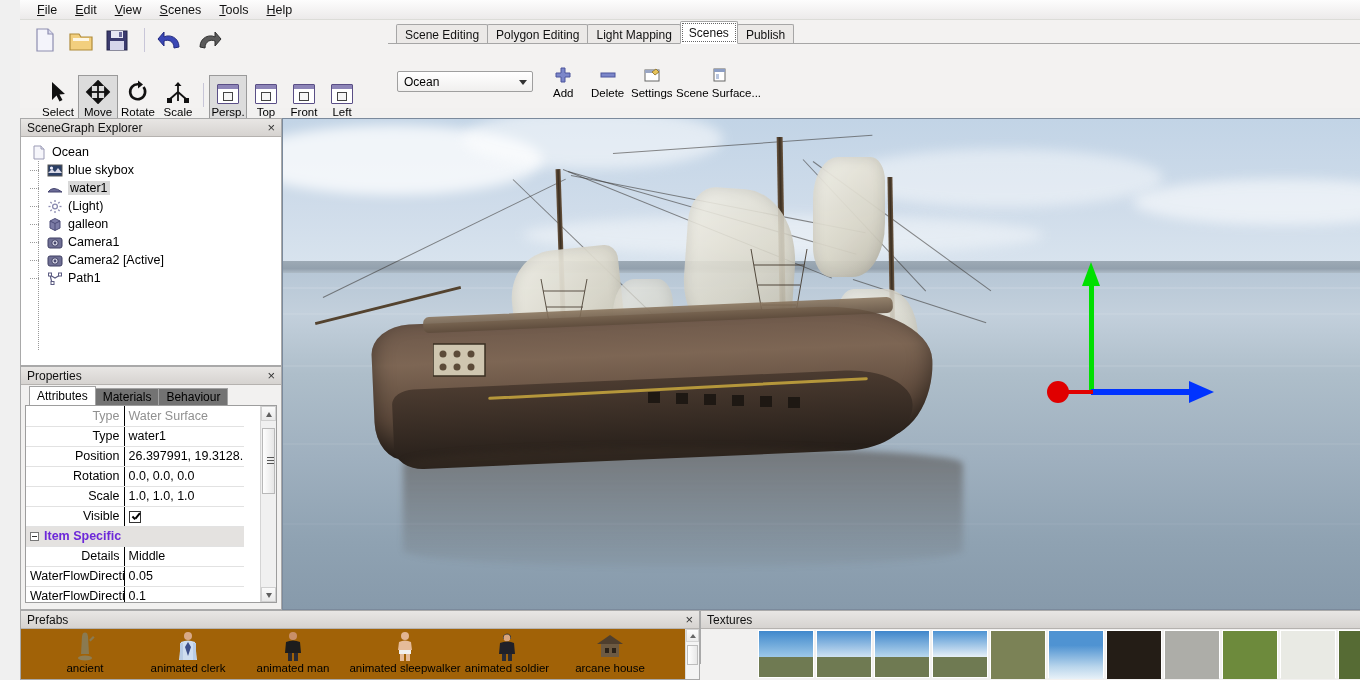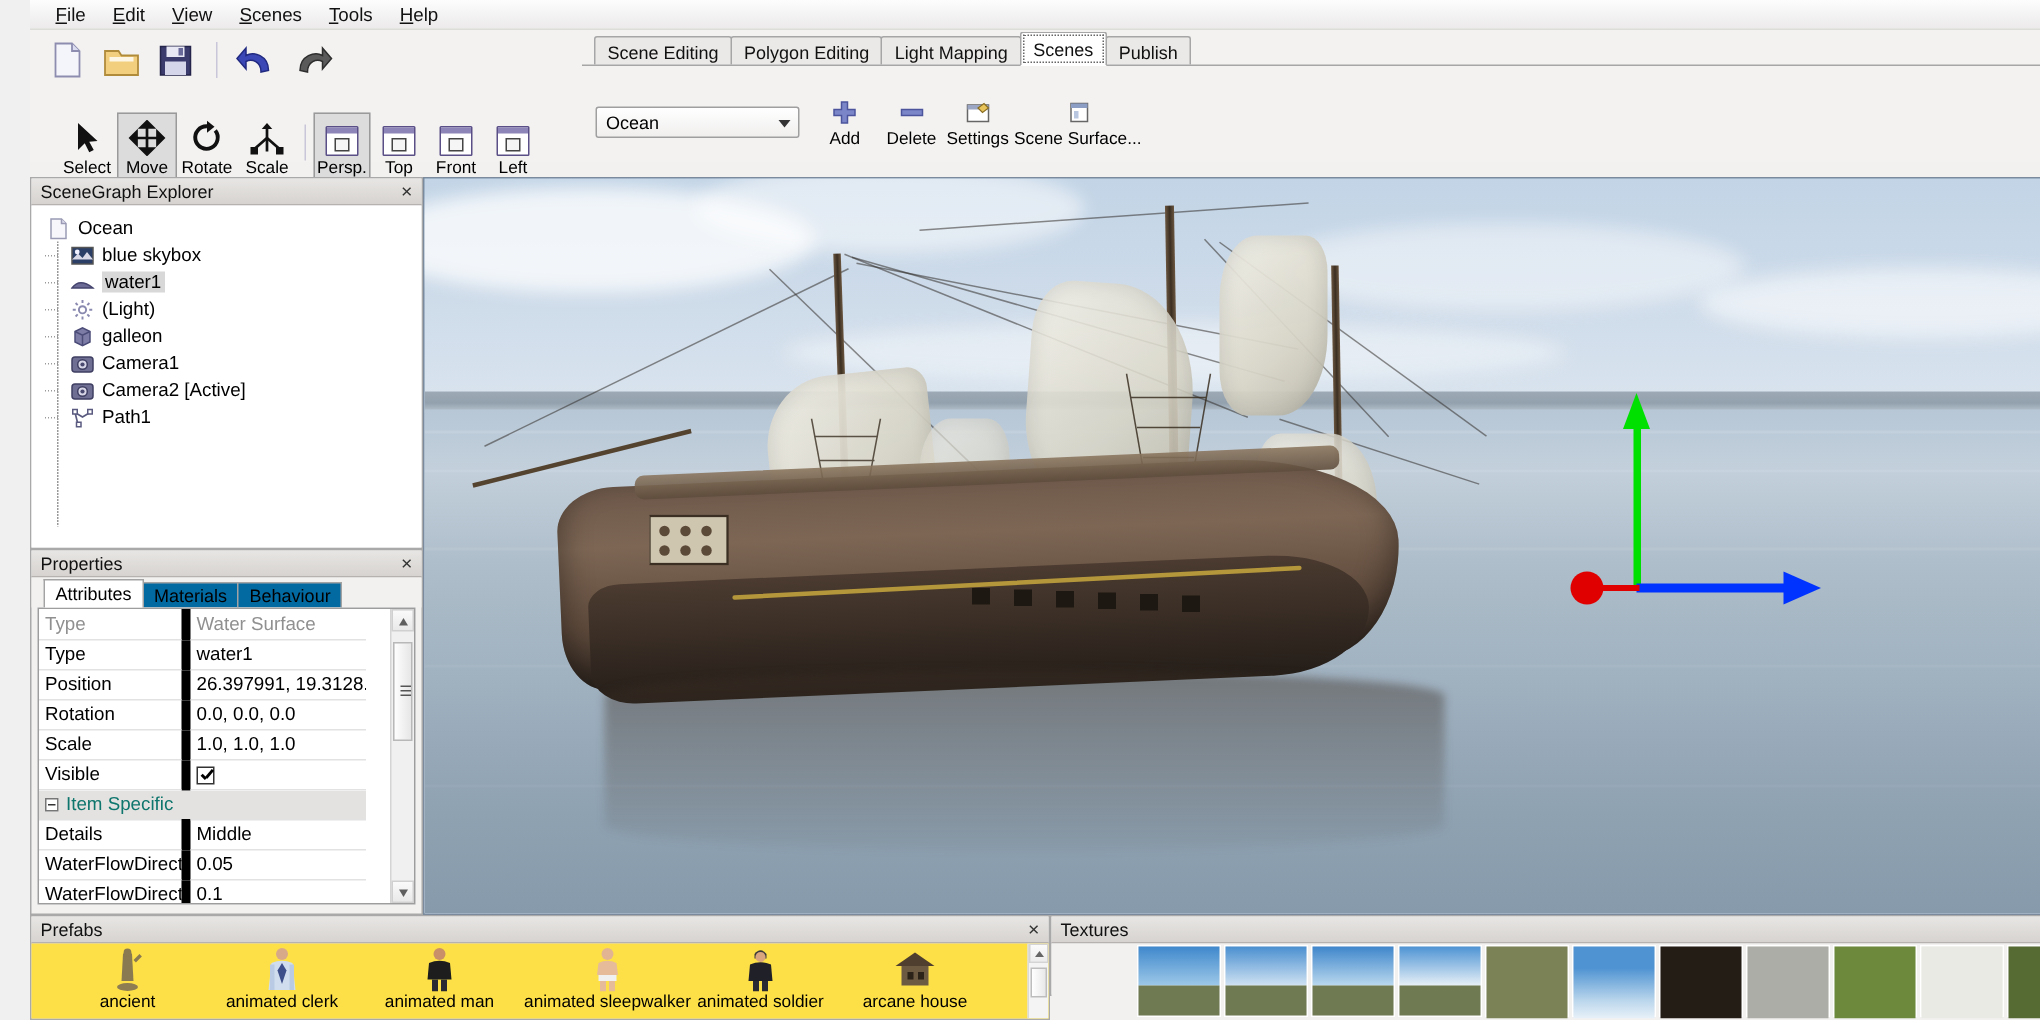--- a/index.html
+++ b/index.html
@@ -121,33 +121,33 @@
   .tnode.selected .tlabel { background: #d8d8d8; padding: 0 2px; }
   .dotline { position: absolute; left: 9px; top: 0; bottom: 0; width: 1px;
              background: repeating-linear-gradient(#999 0 1px, transparent 1px 2px); }
   .dotstub { position: absolute; left: 9px; top: 9px; width: 9px; height: 1px;
              background: repeating-linear-gradient(to right, #999 0 1px, transparent 1px 2px); }
 
   
   #properties { left: 0px; top: 366px; width: 262px; height: 244px; }
   .ptabs { display: flex; align-items: flex-end; height: 20px; padding-left: 8px; background: #f2f1f0; }
   .ptab { height: 17px; padding: 0 7px; display: flex; align-items: center;
-          font-size: 12px; background: #0369a1; border: 1px solid #a3a3a3;
+          font-size: 12px; background: #737373; border: 1px solid #a3a3a3;
           border-bottom: none; margin-right: -1px; cursor: default; }
   .ptab.active { background: #fff; height: 19px; z-index: 2; position: relative; }
   .ptable-wrap {
     margin: 0 4px 4px 4px; height: 198px; background: #fff;
     border: 1px solid #9d9d9d; position: relative; overflow: hidden;
   }
   .ptable { width: 218px; border-collapse: collapse; table-layout: fixed; }
   .ptable td { height: 20px; border-bottom: 1px solid #e2e2e2; font-size: 12.5px;
                padding: 0 4px; overflow: hidden; white-space: nowrap; }
-  .ptable td.k { width: 98px; border-right: 6px solid #000000; }
+  .ptable td.k { width: 98px; border-right: 1px solid #000000; text-align: right; }
   .ptable tr.dim td { color: #909090; }
-  .ptable tr.group td { background: #e4e2e0; color: #0f766e; border-right: none; font-weight: normal; }
+  .ptable tr.group td { background: #e4e2e0; color: #6d28d9; border-right: none; font-weight: bold; }
   .grp-box { display: inline-block; width: 9px; height: 9px; border: 1px solid #777;
              position: relative; margin-right: 5px; vertical-align: middle; background: #fff; }
   .grp-box:after { content: ""; position: absolute; left: 1px; top: 3px; width: 5px; height: 1px; background: #333; }
   .chk { display: inline-block; width: 12px; height: 12px; border: 1px solid #333; background: #fff;
          position: relative; vertical-align: middle; }
   .chk:after { content: ""; position: absolute; left: 2px; top: 5px; width: 4px; height: 1.5px;
                background: #000; transform: rotate(45deg); }
   .chk:before { content: ""; position: absolute; left: 4px; top: 3px; width: 7px; height: 1.5px;
                 background: #000; transform: rotate(-50deg); }
   .vscroll { position: absolute; right: 0; top: 0; width: 16px; bottom: 0;
@@ -201,21 +201,21 @@
   .reflection { position: absolute; left: 90px; top: 318px; width: 560px; height: 120px;
                 background: linear-gradient(to bottom, rgba(60,48,38,.45), rgba(90,80,70,.06));
                 filter: blur(3px); border-radius: 50% / 14%; }
 
   
   .gizmo { position: absolute; left: 808px; top: 273px; width: 0; height: 0; z-index: 6; }
 
   
   #prefabs { left: 0px; top: 610px; width: 680px; height: 70px; }
   #textures { left: 680px; top: 610px; width: 680px; height: 54px; }
-  .pf-body { background: #fde047; height: 50px; position: relative; overflow: hidden; }
+  .pf-body { background: #a16207; height: 50px; position: relative; overflow: hidden; }
   .pf-item { position: absolute; top: 2px; width: 96px; height: 48px;
              display: flex; flex-direction: column; align-items: center; cursor: default; }
   .pf-thumb { width: 34px; height: 30px; position: relative; }
   .pf-name { font-size: 11.5px; margin-top: 1px; white-space: nowrap; }
   .tx-body { background: #f2f1f0; height: 50px; position: relative; overflow: hidden; }
   .tx-item { position: absolute; top: 1px; width: 56px; height: 48px; cursor: default;
              border: 1px solid #ffffff; }
   .scrollbar-mini { position: absolute; right: 1px; top: 0; bottom: 0; width: 14px;
                     background: #f4f4f4; border-left: 1px solid #dadada; }
   .sm-arrow { height: 13px; position: relative; background: linear-gradient(#fbfbfb,#ececec);

